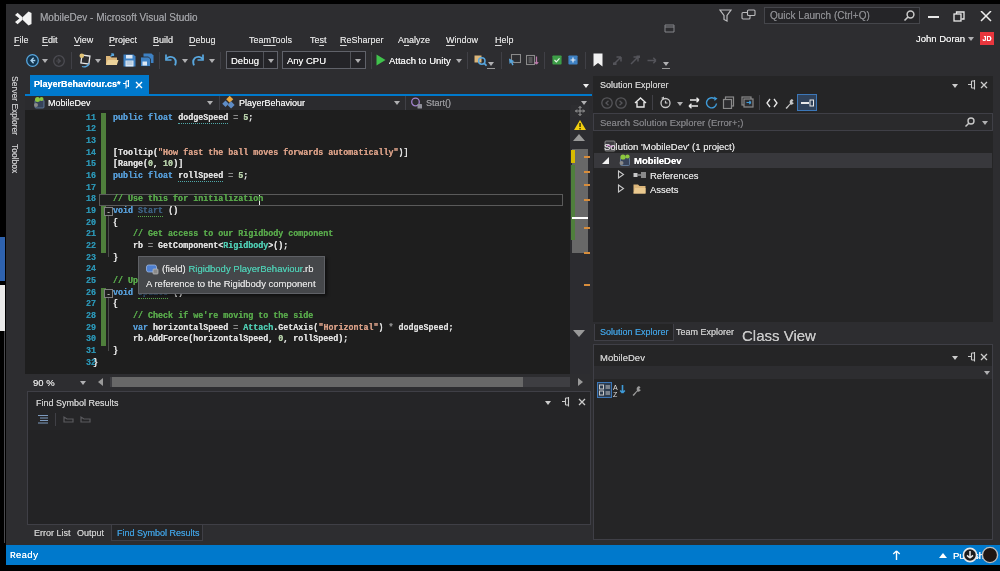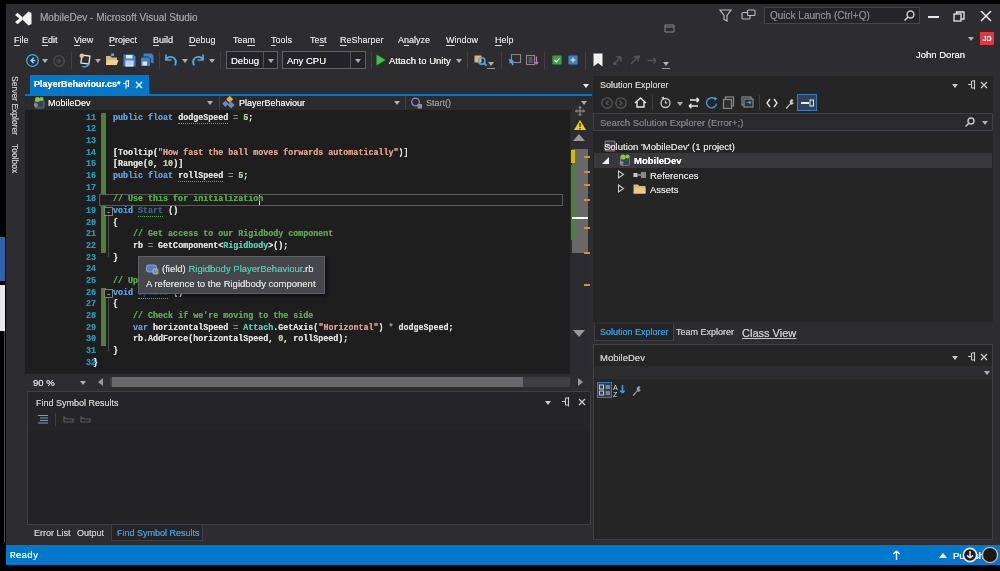--- a/index.html
+++ b/index.html
@@ -52,30 +52,30 @@
     <path d="M1 0 L11 10 M11 0 L1 10" stroke="#ececec" stroke-width="1.5"></path>
   </svg>
 
 <div class="abs" style="left:0px;top:35px;color:#dadada;font-size:9px;">
     <span class="abs" style="left:14px"><u>F</u>ile</span>
     <span class="abs" style="left:42px"><u>E</u>dit</span>
     <span class="abs" style="left:74px"><u>V</u>iew</span>
     <span class="abs" style="left:109px"><u>P</u>roject</span>
     <span class="abs" style="left:153px"><u>B</u>uild</span>
     <span class="abs" style="left:189px"><u>D</u>ebug</span>
-    <span class="abs" style="left:233px">Tea<u>m</u></span>
+    <span class="abs" style="left:249px">Tea<u>m</u></span>
     <span class="abs" style="left:271px"><u>T</u>ools</span>
     <span class="abs" style="left:310px">Te<u>s</u>t</span>
     <span class="abs" style="left:340px"><u>R</u>eSharper</span>
     <span class="abs" style="left:398px">A<u>n</u>alyze</span>
     <span class="abs" style="left:446px"><u>W</u>indow</span>
     <span class="abs" style="left:495px"><u>H</u>elp</span>
   </div>
 
-<div class="abs" style="left:916px;top:33px;color:#ededed;font-size:9.5px;margin-top:16px;">John Doran</div>
+<div class="abs" style="left:916px;top:33px;color:#ededed;font-size:9.5px;">John Doran</div>
 <div class="abs caret" style="left:968px;top:37px;"></div>
 <div class="abs" style="left:980px;top:32px;width:14px;height:13px;background:#e8363d;color:#fff;font-size:7px;font-weight:bold;text-align:center;line-height:13px;">JD</div>
 
 <svg class="abs" style="left:26px;top:54px" width="13" height="13" viewBox="0 0 13 13">
     <circle cx="6.5" cy="6.5" r="5.8" fill="#12344e" stroke="#58a6dd" stroke-width="1.3"></circle>
     <path d="M7.6 3.8 L5 6.5 L7.6 9.2 M5 6.5 H9.3" stroke="#a9d2ef" stroke-width="1.3" fill="none"></path>
   </svg>
 <div class="abs caret" style="left:42px;top:59px;"></div>
 <svg class="abs" style="left:53px;top:55px" width="12" height="12" viewBox="0 0 12 12">
     <circle cx="6" cy="6" r="5.3" fill="none" stroke="#4c4c52" stroke-width="1.3"></circle>
@@ -447,21 +447,21 @@
   </svg>
 <svg class="abs" style="left:633px;top:183px" width="13" height="11" viewBox="0 0 13 11">
     <path d="M0.5 10.5 V1.5 H5 L6.5 3 H12.5 V10.5 Z" fill="#dcb67a"></path>
     <path d="M0.5 10.5 L2 5 H12.5 L12.5 10.5" fill="#eac98f"></path>
   </svg>
 <div class="abs" style="left:650px;top:184px;color:#dcdcdc;font-size:9.5px;">Assets</div>
 
 <div class="abs" style="left:594px;top:324px;width:80px;height:17px;background:#252526;border:1px solid #3f3f46;border-top:none;"></div>
 <div class="abs" style="left:600px;top:327px;color:#3f9bd8;font-size:9px;">Solution Explorer</div>
 <div class="abs" style="left:676px;top:327px;color:#c8c8c8;font-size:9px;">Team Explorer</div>
-<div class="abs" style="left:742px;top:327px;color:#c8c8c8;font-size:11px;text-decoration:underline;">Class View</div>
+<div class="abs" style="left:742px;top:327px;color:#c8c8c8;font-size:15px;">Class View</div>
 
 <div class="abs" style="left:593px;top:344px;width:400px;height:196px;background:#252526;border:1px solid #3f3f46;"></div>
 <div class="abs" style="left:600px;top:352px;color:#cccccc;font-size:9.5px;">MobileDev</div>
 <div class="abs caret" style="left:952px;top:356px;border-top-color:#cccccc;"></div>
 <svg class="abs" style="left:967px;top:352px" width="9" height="10" viewBox="0 0 9 10">
     <path d="M1 4.5 H4.5 M4.5 1 V8 M4.5 1 H7.5 M4.5 8 H7.5 M7.5 0 V9.5" stroke="#ccc" stroke-width="1.1" fill="none"></path>
   </svg>
 <svg class="abs" style="left:980px;top:353px" width="8" height="8" viewBox="0 0 8 8">
     <path d="M1 1 L7 7 M7 1 L1 7" stroke="#ccc" stroke-width="1.3"></path>
   </svg>

